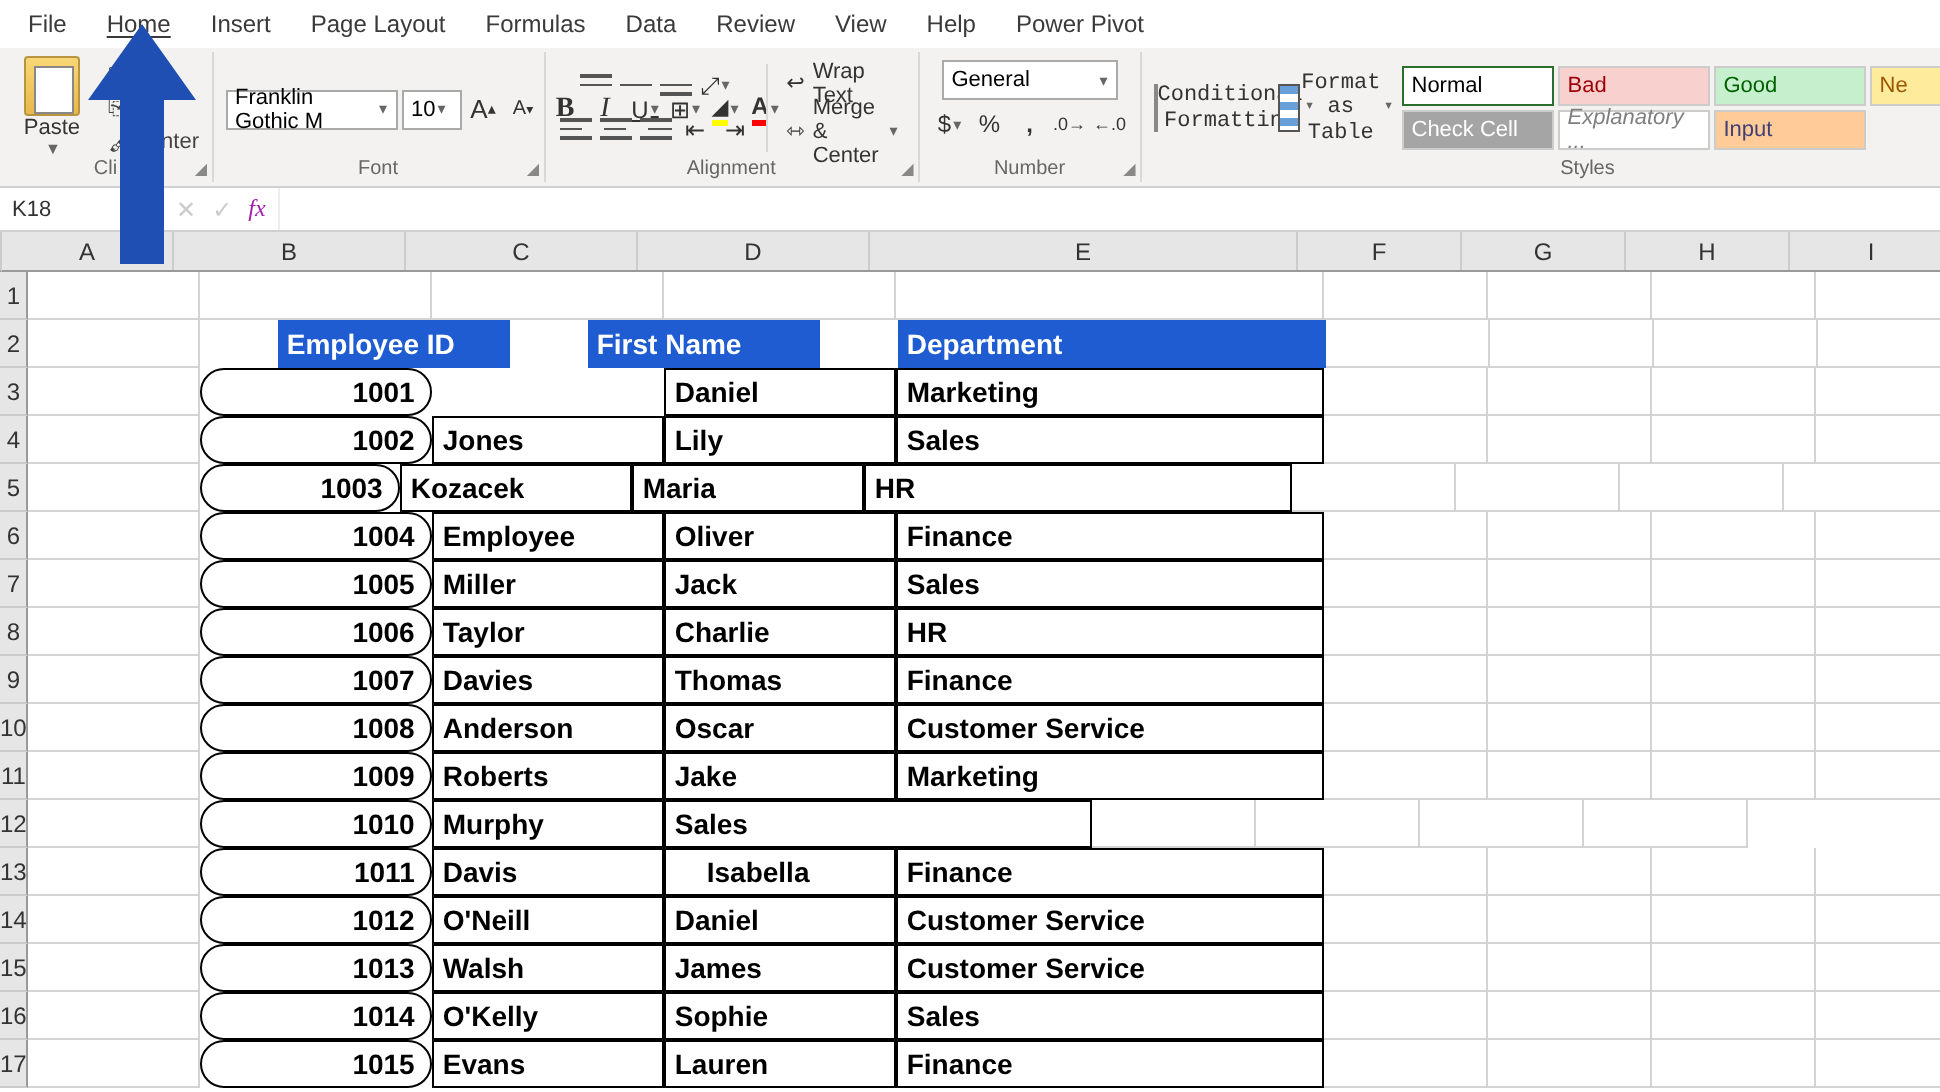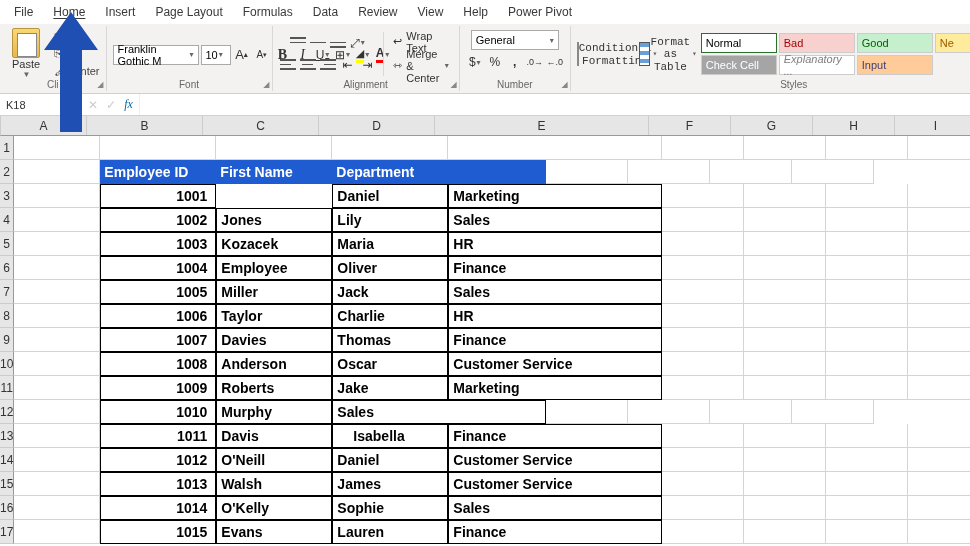--- a/index.html
+++ b/index.html
@@ -58,39 +58,39 @@
     .style-good { background: #c6efce; color: #006100; }
     .style-check { background: #a5a5a5; color: #fff; }
     .style-explan { font-style: italic; color: #7f7f7f; }
     .style-input { background: #ffcc99; color: #3f3f76; }
     .style-ne { background: #ffeb9c; color: #9c5700; }
     
     
     .formula-row { display: flex; height: 22px; border-bottom: 1px solid #d0d0d0; align-items: stretch; background: #fff; }
     .name-box { width: 82px; border-right: 1px solid #ccc; display: flex; align-items: center; padding: 0 6px; font-size: 11px; color: #333; justify-content: space-between; }
     .fx-btns { display: flex; align-items: center; padding: 0 6px; gap: 8px; color: #888; font-size: 12px; border-right: 1px solid #eee;}
-    .fx-label { font-style: italic; font-family: "Times New Roman"; color: #0369a1; }
+    .fx-label { font-style: italic; font-family: "Times New Roman"; color: #a21caf; }
     .formula-input { flex: 1; padding: 0 6px; }
     .corner { width: 28px; height: 20px; background: #e6e6e6; border-right: 1px solid #ccc; border-bottom: 1px solid #999; }
     .col-headers { display: flex; height: 20px; background: #e6e6e6; border-bottom: 1px solid #999;}
     .col-h { border-right: 1px solid #ccc; text-align: center; font-size: 12px; color: #333; line-height: 20px; }
     .row-headers { width: 28px; background: #e6e6e6; }
     .row-h { height: 24px; border-bottom: 1px solid #ccc; border-right: 1px solid #999; text-align: center; font-size: 12px; color: #333; line-height: 24px; }
     
     .cells { position: relative; }
     .cell-row { display: flex; height: 24px; }
     .cell { border-right: 1px solid #d4d4d4; border-bottom: 1px solid #d4d4d4; font-size: 14px; padding: 0 4px; display: flex; align-items: center; overflow: hidden; white-space: nowrap; }
     
     .head-top { display: flex; }
     .grid-body { display: flex; }
     
     
-    .tbl-header { background: #1f5cd1; color: #fff; font-weight: bold; font-family: Arial; border-right: 1px solid #1f5cd1; border-bottom: 1px solid #1f5cd1; }
+    .tbl-header { background: #1f5cd1; color: #fff; font-weight: bold; font-family: Arial; border-right: 1px solid #1f5cd1; border-bottom: 1px solid #1f5cd1; margin-left: 39px; }
     .tbl-cell { border: 1px solid #000 !important; font-weight: bold; font-family: Arial; background: #fff; }
-    .tbl-cell.id { justify-content: flex-end; padding-right: 8px; }
+    .tbl-cell.id { justify-content: flex-end; padding-right: 8px; border-radius: 12px; }
     
     
     .arrow-overlay { position: absolute; top: 12px; left: 44px; z-index: 100; pointer-events: none; }
     .arrowsvg { width: 54px; height: 120px; }
     
     .dd { font-size: 8px; color: #666; margin-left: 1px; }
     .sep { width: 1px; height: 44px; background: #d8d8d8; margin: 0 2px;}
   </style>
 </head>
 <body>
@@ -370,21 +370,21 @@
           <div class="cell tbl-cell" style="width: 116px;">Jones</div>
           <div class="cell tbl-cell" style="width: 116px;">Lily</div>
           <div class="cell tbl-cell" style="width: 214px;">Sales</div>
           <div class="cell" style="width: 82px;"></div>
           <div class="cell" style="width: 82px;"></div>
           <div class="cell" style="width: 82px;"></div>
           <div class="cell" style="width: 82px;"></div>
         </div>
         <div class="cell-row">
           <div class="cell" style="width: 86px;"></div>
-          <div class="cell tbl-cell id" style="width: 116px;">1003</div>
+          <div class="cell tbl-cell id" style="width: 100px;">1003</div>
           <div class="cell tbl-cell" style="width: 116px;">Kozacek</div>
           <div class="cell tbl-cell" style="width: 116px;">Maria</div>
           <div class="cell tbl-cell" style="width: 214px;">HR</div>
           <div class="cell" style="width: 82px;"></div>
           <div class="cell" style="width: 82px;"></div>
           <div class="cell" style="width: 82px;"></div>
           <div class="cell" style="width: 82px;"></div>
         </div>
         <div class="cell-row">
           <div class="cell" style="width: 86px;"></div>

